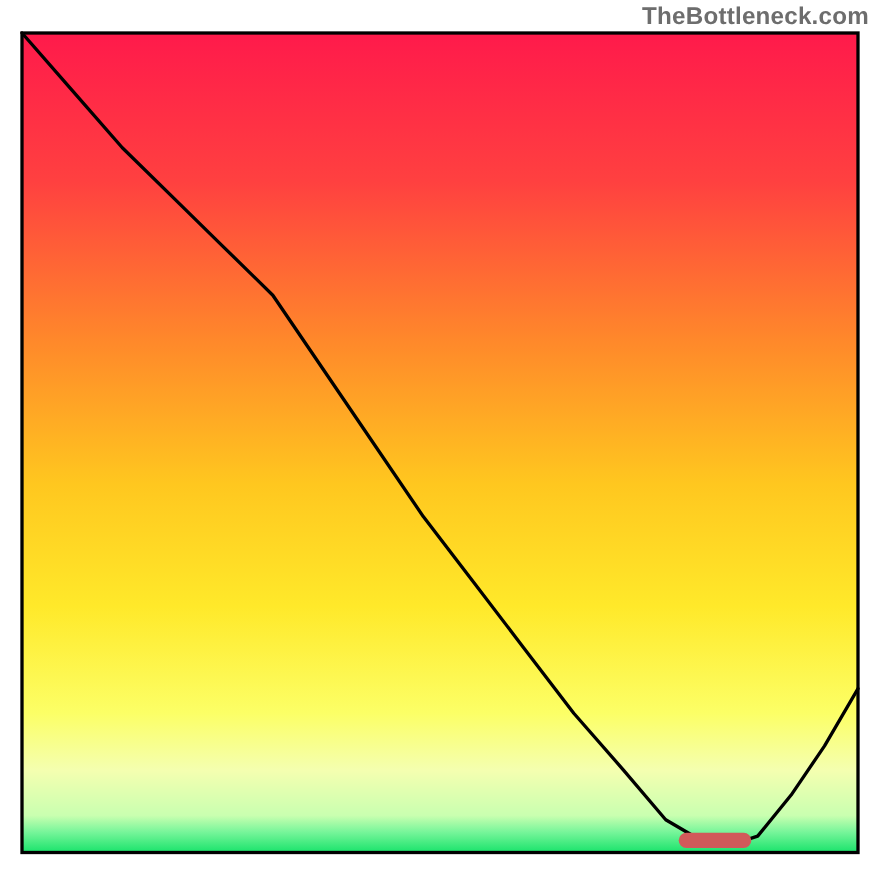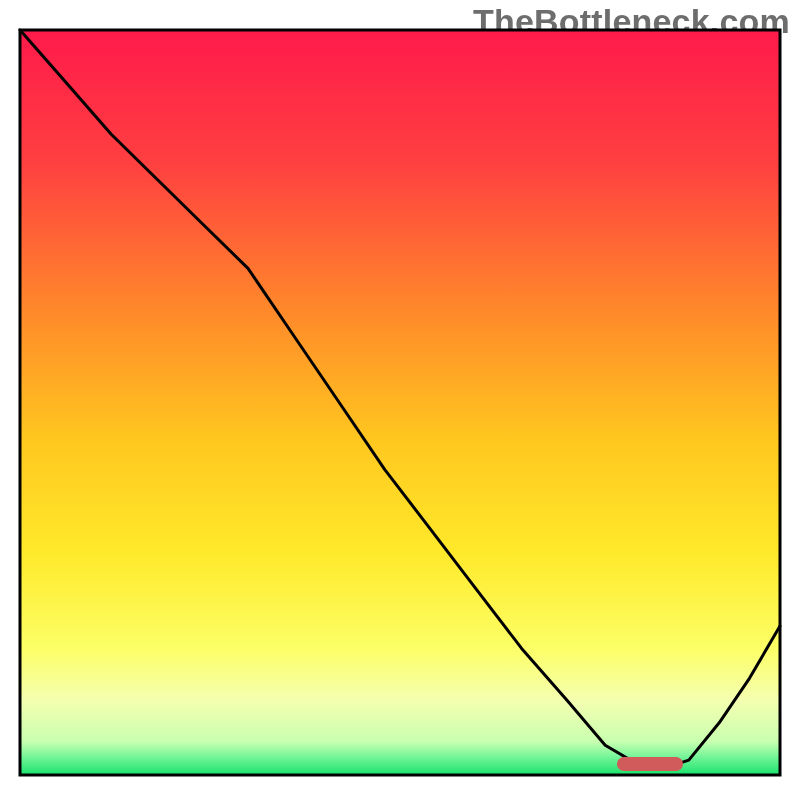--- a/index.html
+++ b/index.html
@@ -12,21 +12,21 @@
   }
   .stage {
     position: relative;
     width: 800px;
     height: 800px;
   }
   .watermark {
     position: absolute;
     top: 2px;
     right: 10px;
-    font-size: 34px;
+    font-size: 22px;
     font-weight: 600;
     color: #6d6d6d;
     letter-spacing: 0.2px;
   }
   svg.plot {
     position: absolute;
     left: 0;
     top: 0;
   }
 </style>

